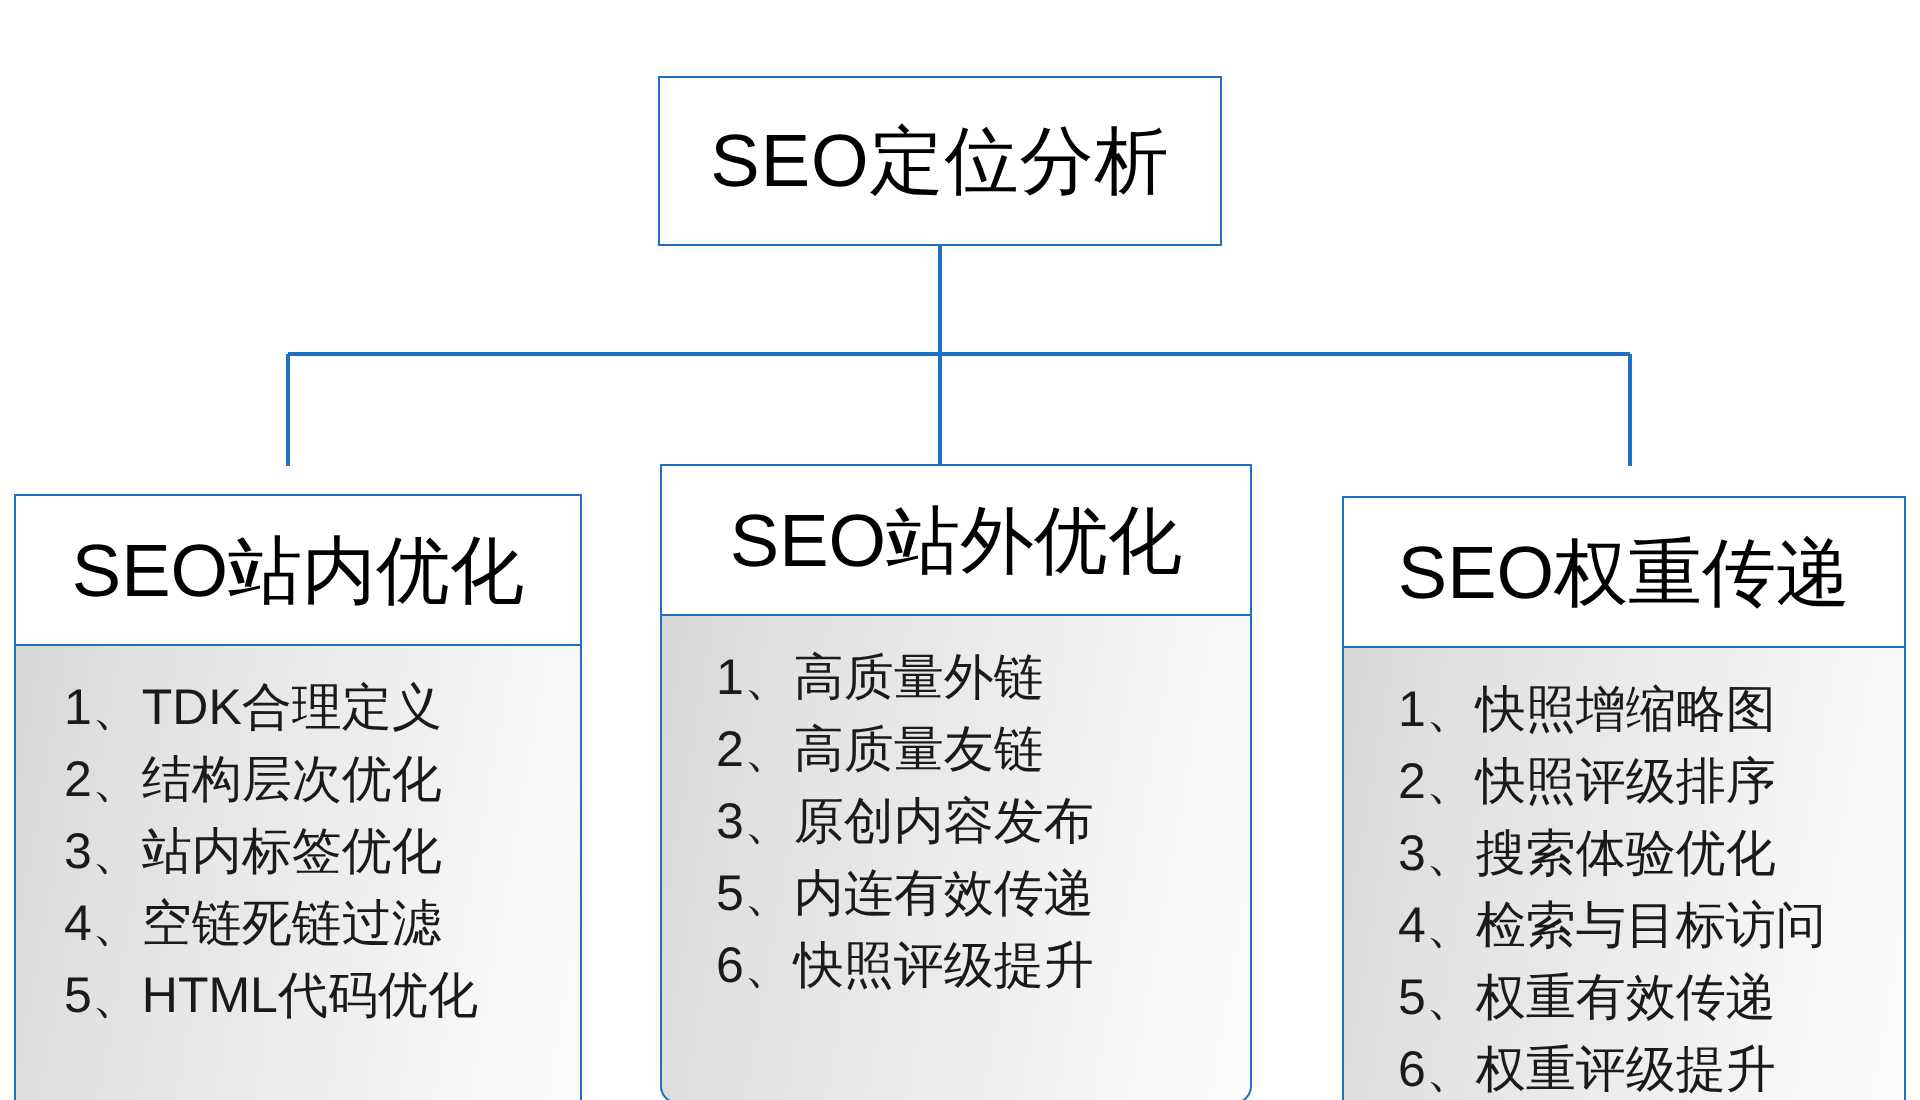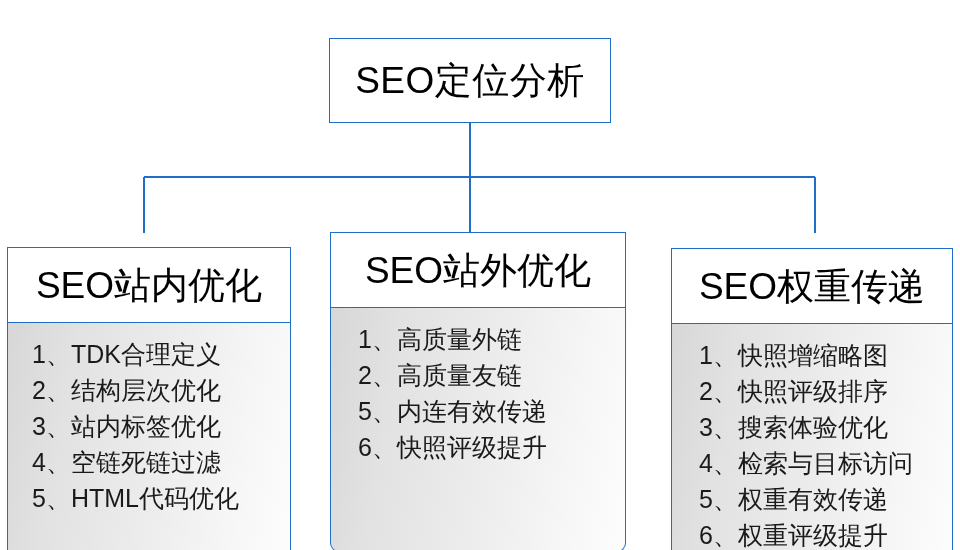--- a/index.html
+++ b/index.html
@@ -143,20 +143,21 @@
     </div>
   </div>
 
   <div class="column" id="col-1">
     <div class="col-head">
       <span class="col-head-title">SEO站外优化</span>
     </div>
     <div class="col-list">
       <div class="list-row">1、高质量外链</div>
       <div class="list-row">2、高质量友链</div>
+      <div class="list-row">3、原创内容发布</div>
       <div class="list-row">5、内连有效传递</div>
       <div class="list-row">6、快照评级提升</div>
     </div>
   </div>
 
   <div class="column" id="col-2">
     <div class="col-head">
       <span class="col-head-title">SEO权重传递</span>
     </div>
     <div class="col-list">

